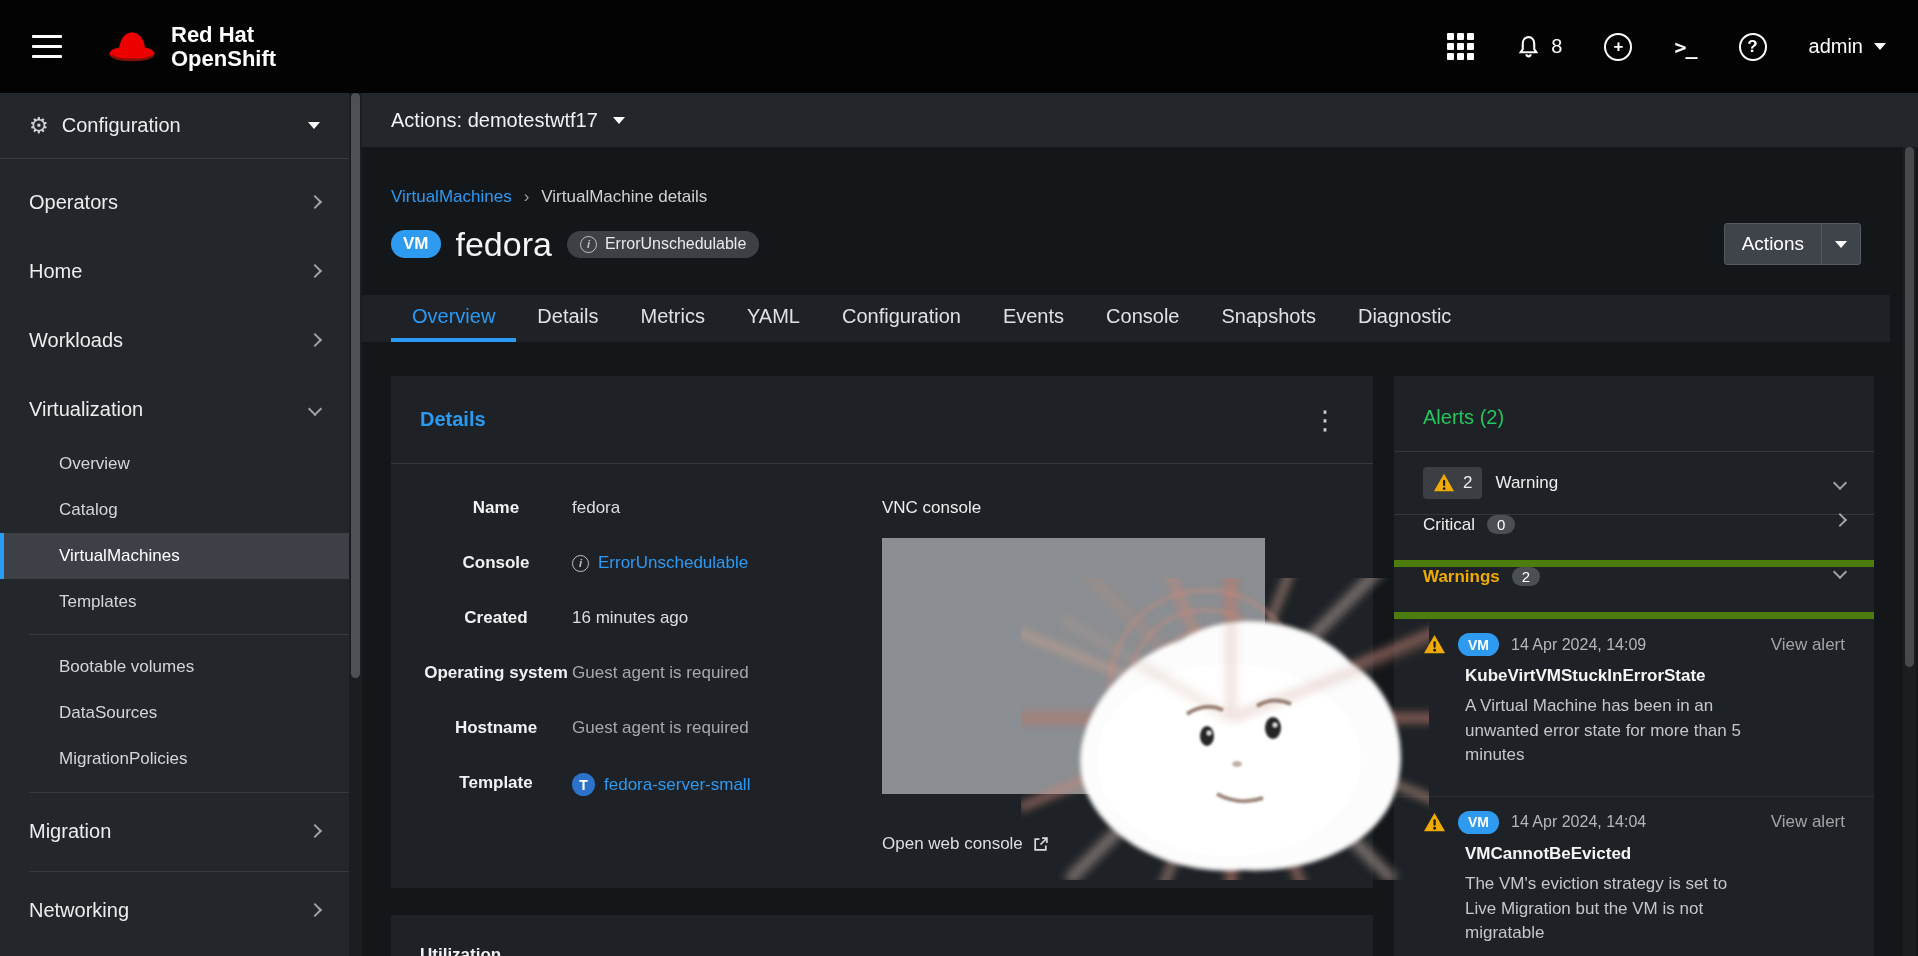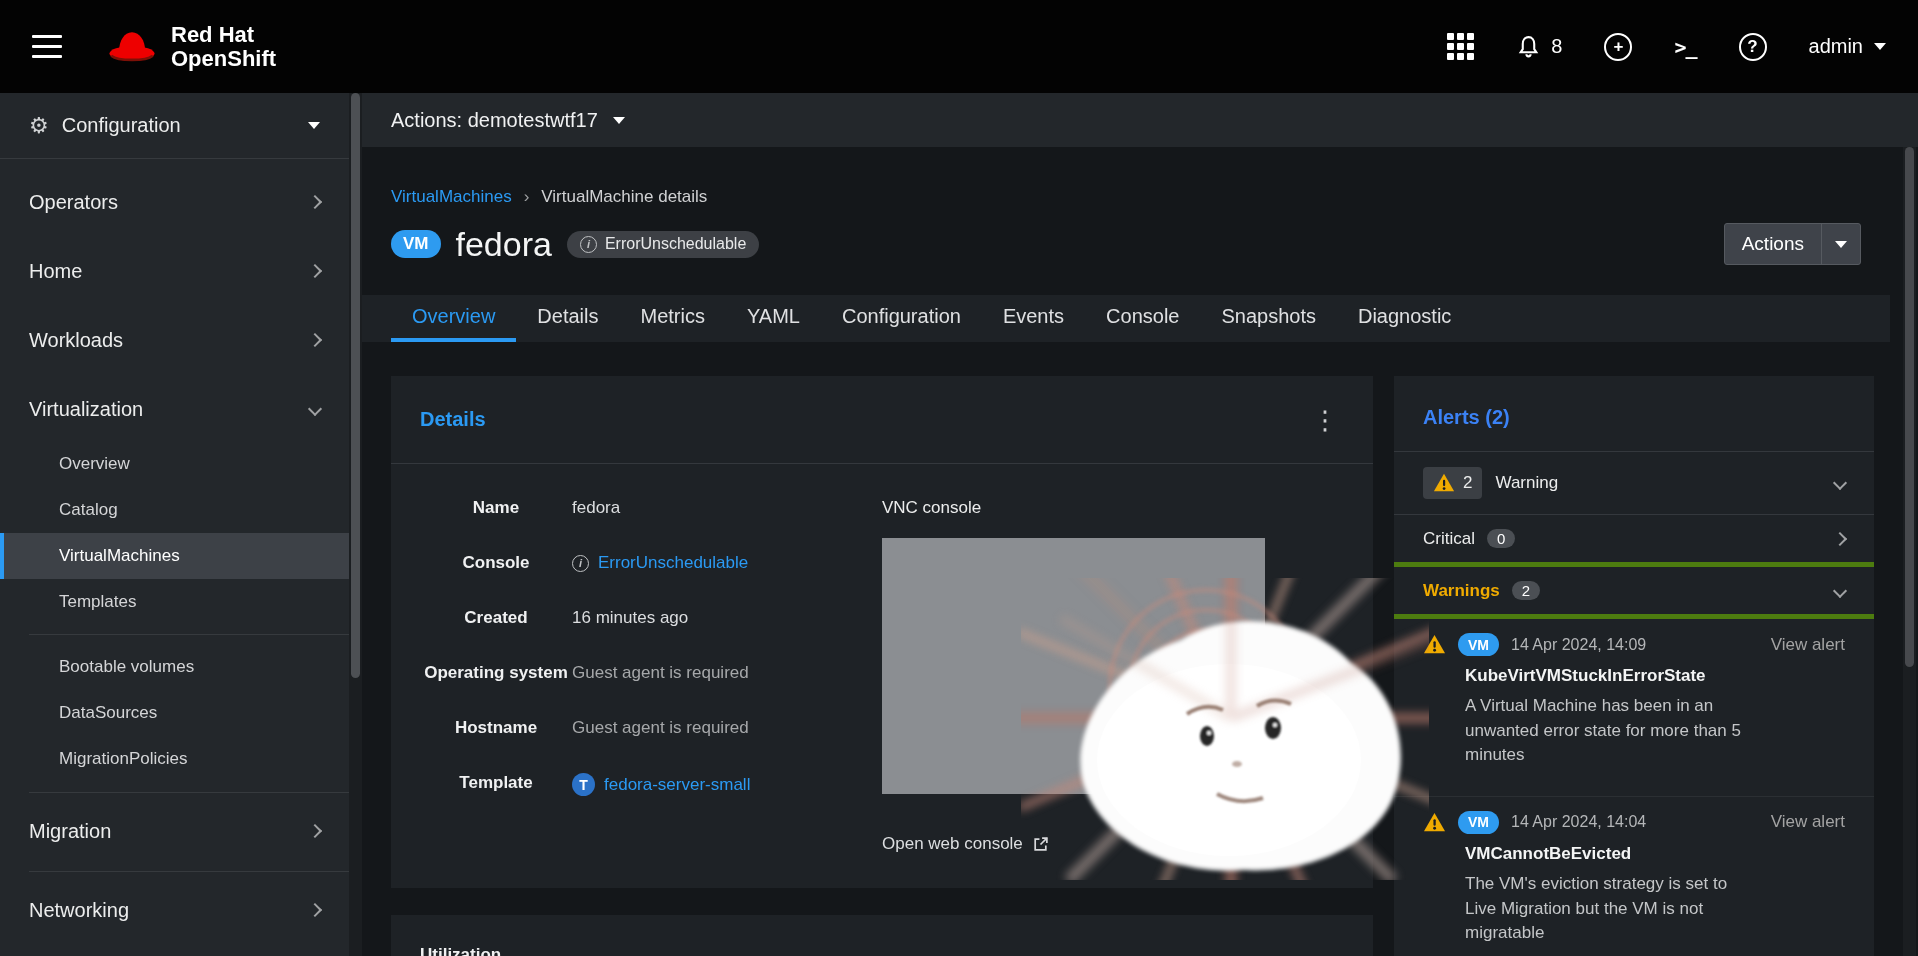--- a/index.html
+++ b/index.html
@@ -103,26 +103,26 @@
   .vnc-label { font-size:17px; color:#eceded; margin-bottom:20px; }
   .vnc-screen { width:383px; height:256px; background:#8b8e92; }
   .open-console { margin-top:40px; display:flex; align-items:center; gap:9px; font-size:17px; color:#dcdee0; cursor:pointer; }
 
   
   .utilization-card { margin-top:27px; height:260px; padding:30px 29px; }
   .util-title { font-weight:700; font-size:17px; color:#f0f1f2; }
 
   
   .alerts-card { padding-bottom:10px; }
-  .alerts-title { padding:30px 29px 22px 29px; font-size:20px; font-weight:700; color:#3b82f6; }
+  .alerts-title { padding:30px 29px 22px 29px; font-size:20px; font-weight:400; color:#22c55e; }
   .alerts-summary { height:64px; display:flex; align-items:center; gap:13px; padding:0 29px;
     border-top:1px solid #34383d; border-bottom:1px solid #34383d; font-size:17px; color:#eceded; }
   .warn-badge { display:flex; align-items:center; gap:8px; background:#3b3f44; border-radius:4px; padding:5px 10px; }
-  .alerts-row { height:52px; display:flex; align-items:center; padding:0 29px;
-    border-bottom:5px solid #4d7c0f; font-size:17px; color:#eceded; cursor:pointer; }
+  .alerts-row { height:52px; display:flex; align-items:flex-start; padding:0 29px;
+    border-bottom:7px solid #4d7c0f; font-size:17px; color:#eceded; cursor:pointer; }
   .count-badge { background:#4b4f54; border-radius:11px; padding:1px 10px; font-size:15px; color:#fff; margin-left:12px; }
   .gold { color:#f0ab00; font-weight:700; }
   .row-end { margin-left:auto; }
   .alert-item { padding:14px 29px 28px 29px; border-bottom:1px solid #2b2f33; }
   .alert-item-head { display:flex; align-items:center; gap:12px; }
   .vm-pill-sm { background:#2e9bf0; color:#fff; border-radius:12px; height:23px; padding:0 10px;
     font-size:14px; font-weight:700; display:flex; align-items:center; }
   .alert-time { font-size:16px; color:#b4b6b8; }
   .view-alert { margin-left:auto; color:#a3a3a3; font-size:17px; cursor:pointer; }
   .alert-title { margin:10px 0 8px 42px; font-weight:700; font-size:17px; color:#f4f5f5; }

